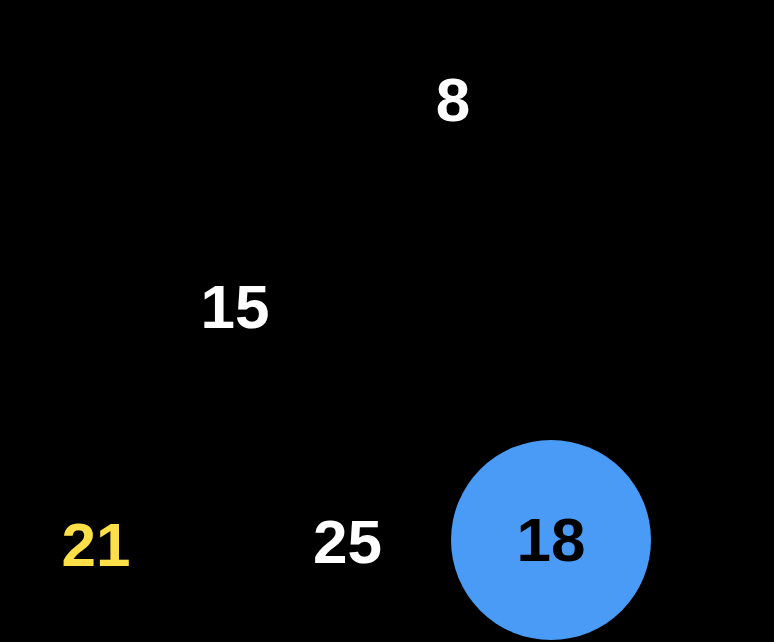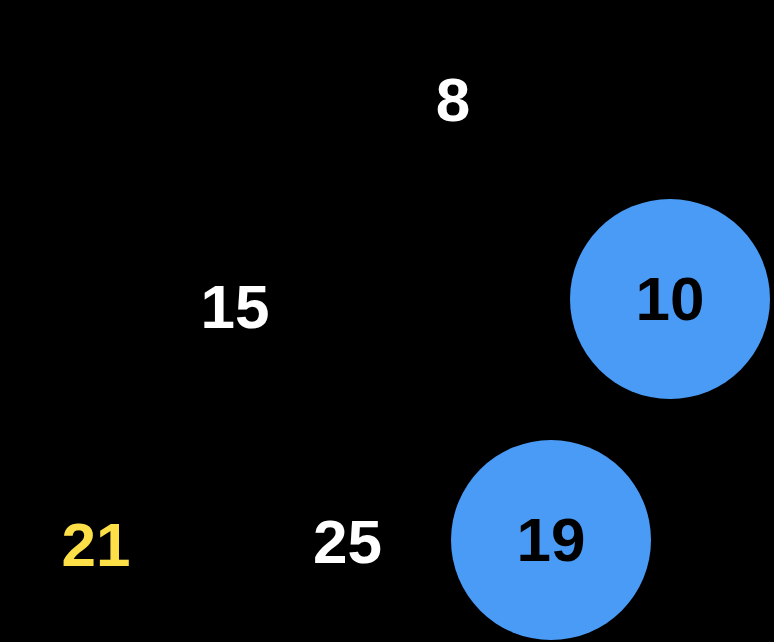--- a/index.html
+++ b/index.html
@@ -53,25 +53,22 @@
 <body>
 
 <div id="stage">
 
 <div class="node plain" style="width: 200px; height: 90px; left: 353px; top: 55px;">
       <span class="node-label" style="color: rgb(255, 255, 255);">8</span>
     </div>
     <div class="node plain" style="width: 200px; height: 90px; left: 135px; top: 252px;">
       <span class="node-label" style="color: rgb(255, 255, 255); margin-top: 20px;">15</span>
     </div>
-    <div class="node highlight" style="width: 200px; height: 200px; left: 570px; top: 199px; background: rgb(74, 155, 245);">
-      <span class="node-label" style="color: rgb(0, 0, 0);">10</span>
-    </div>
     <div class="node plain" style="width: 200px; height: 90px; left: -4px; top: 500px;">
       <span class="node-label" style="color: #fde047;">21</span>
     </div>
     <div class="node plain" style="width: 200px; height: 90px; left: 237px; top: 497px;">
       <span class="node-label" style="color: rgb(255, 255, 255); margin-left: 21px;">25</span>
     </div>
     <div class="node highlight" style="width: 200px; height: 200px; left: 451px; top: 440px; background: rgb(74, 155, 245);">
-      <span class="node-label" style="color: rgb(0, 0, 0);">19</span>
+      <span class="node-label" style="color: rgb(0, 0, 0);">18</span>
     </div>
   </div>
 
 </body></html>

